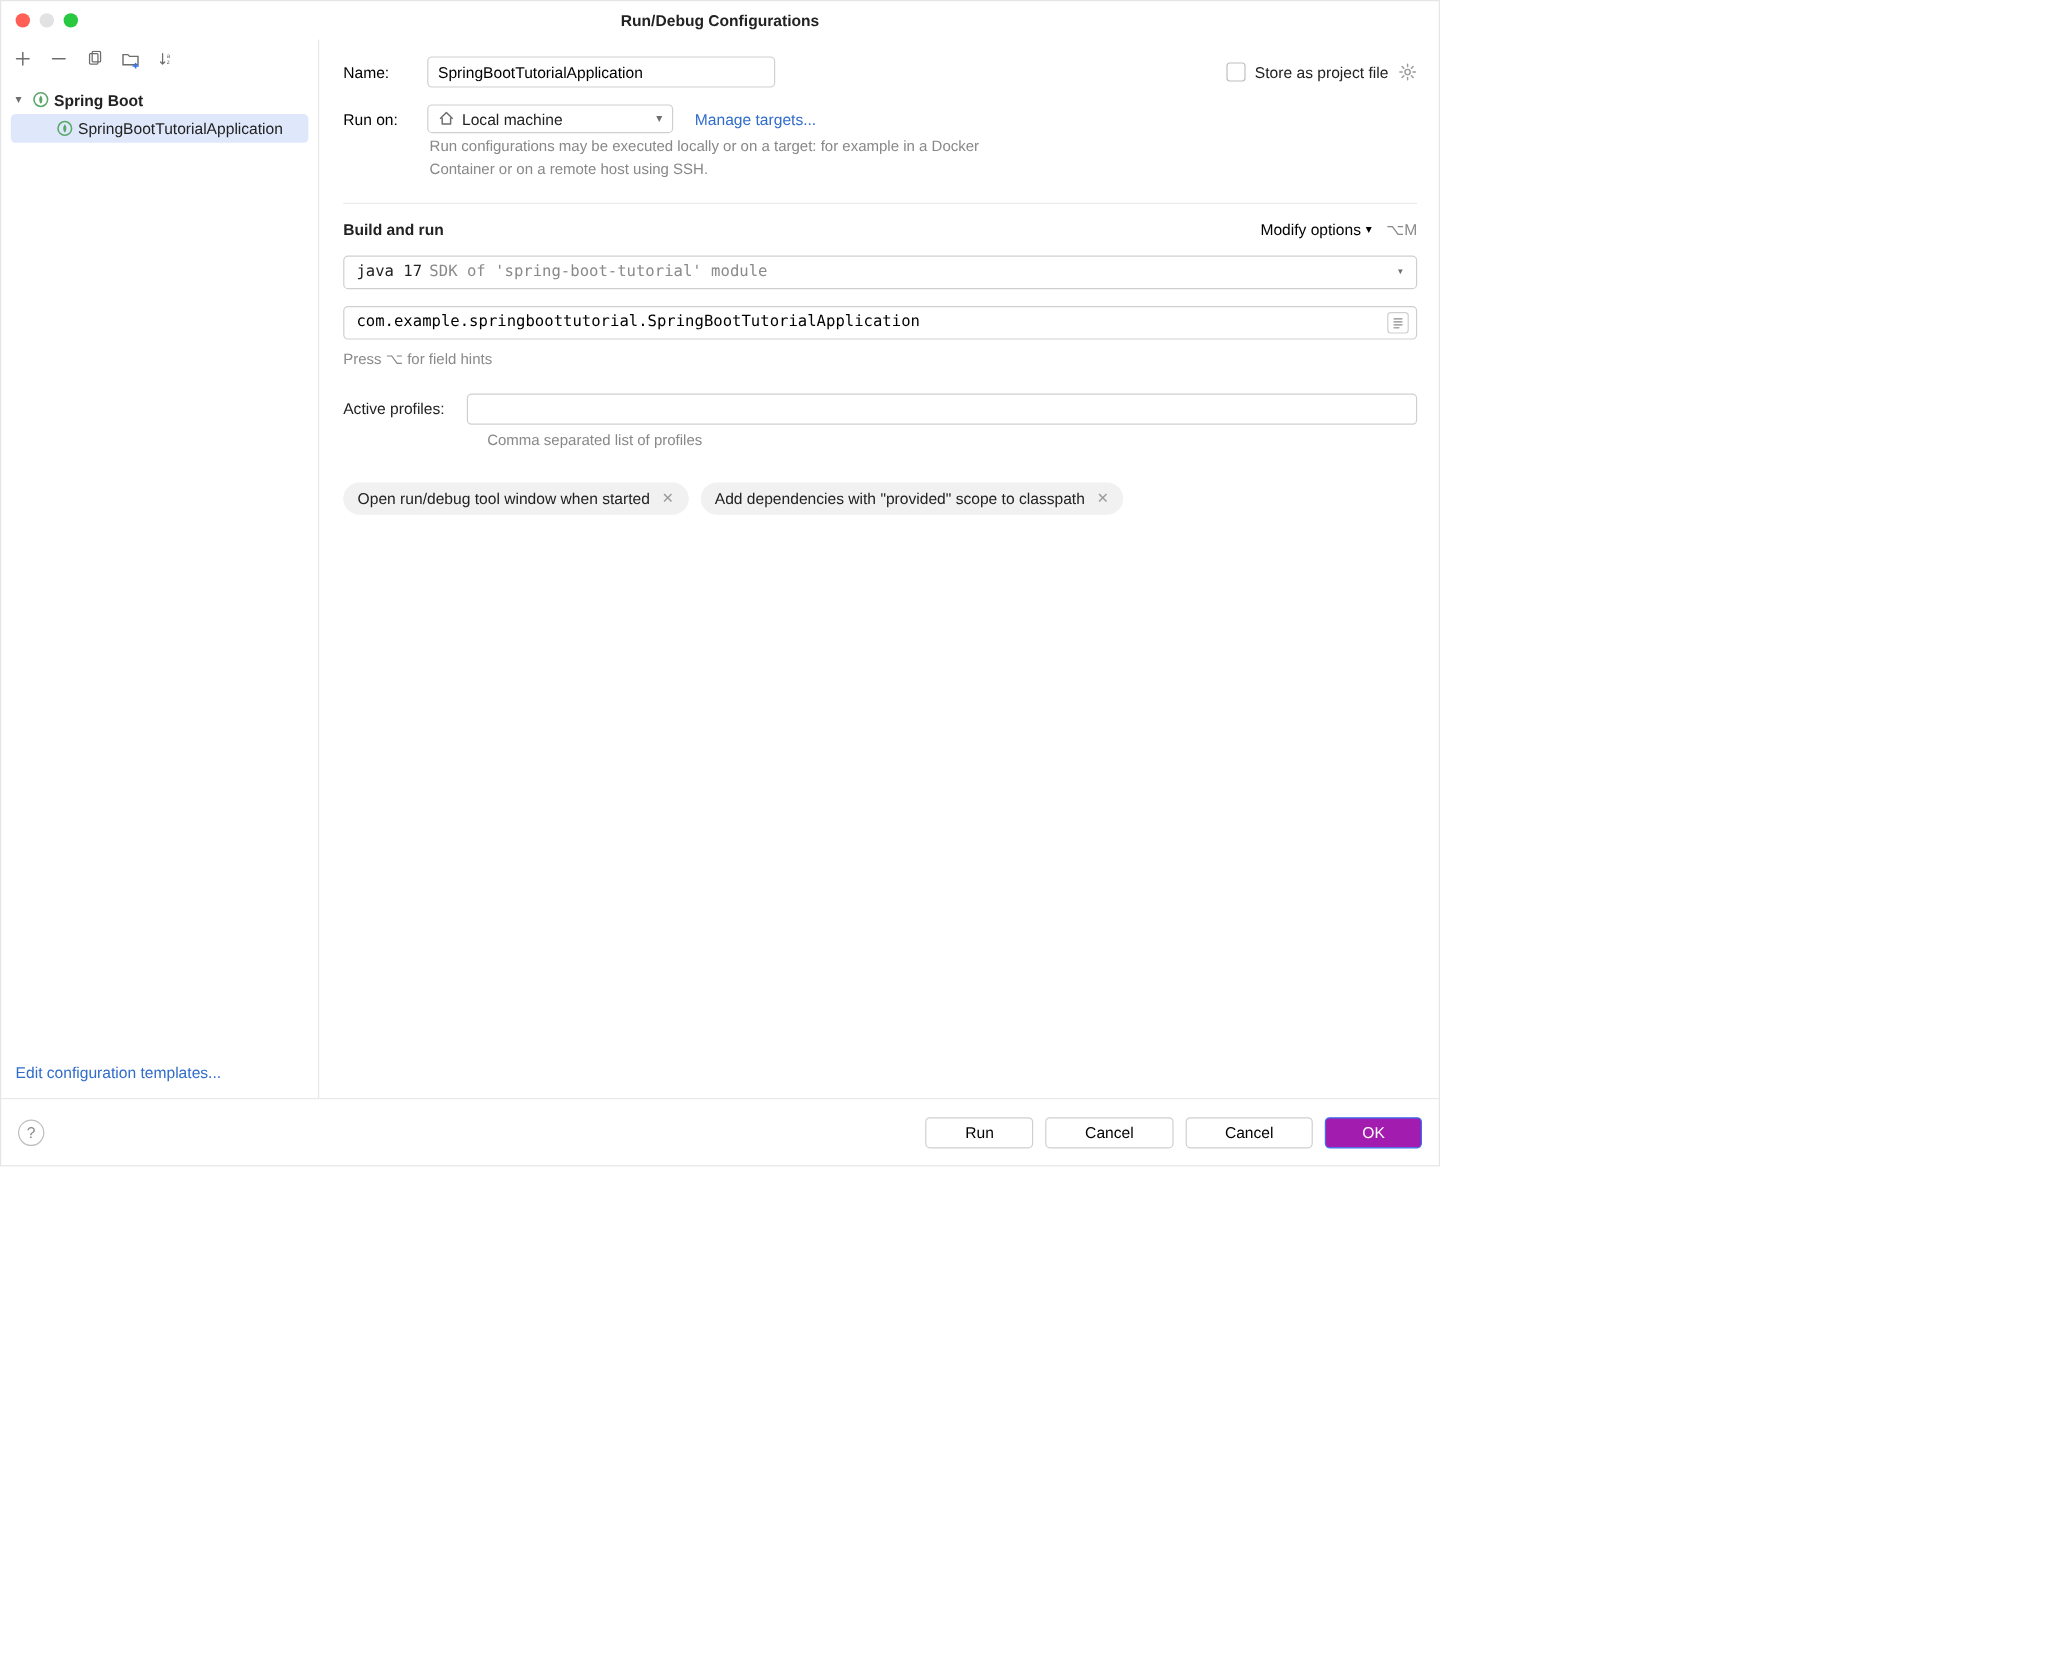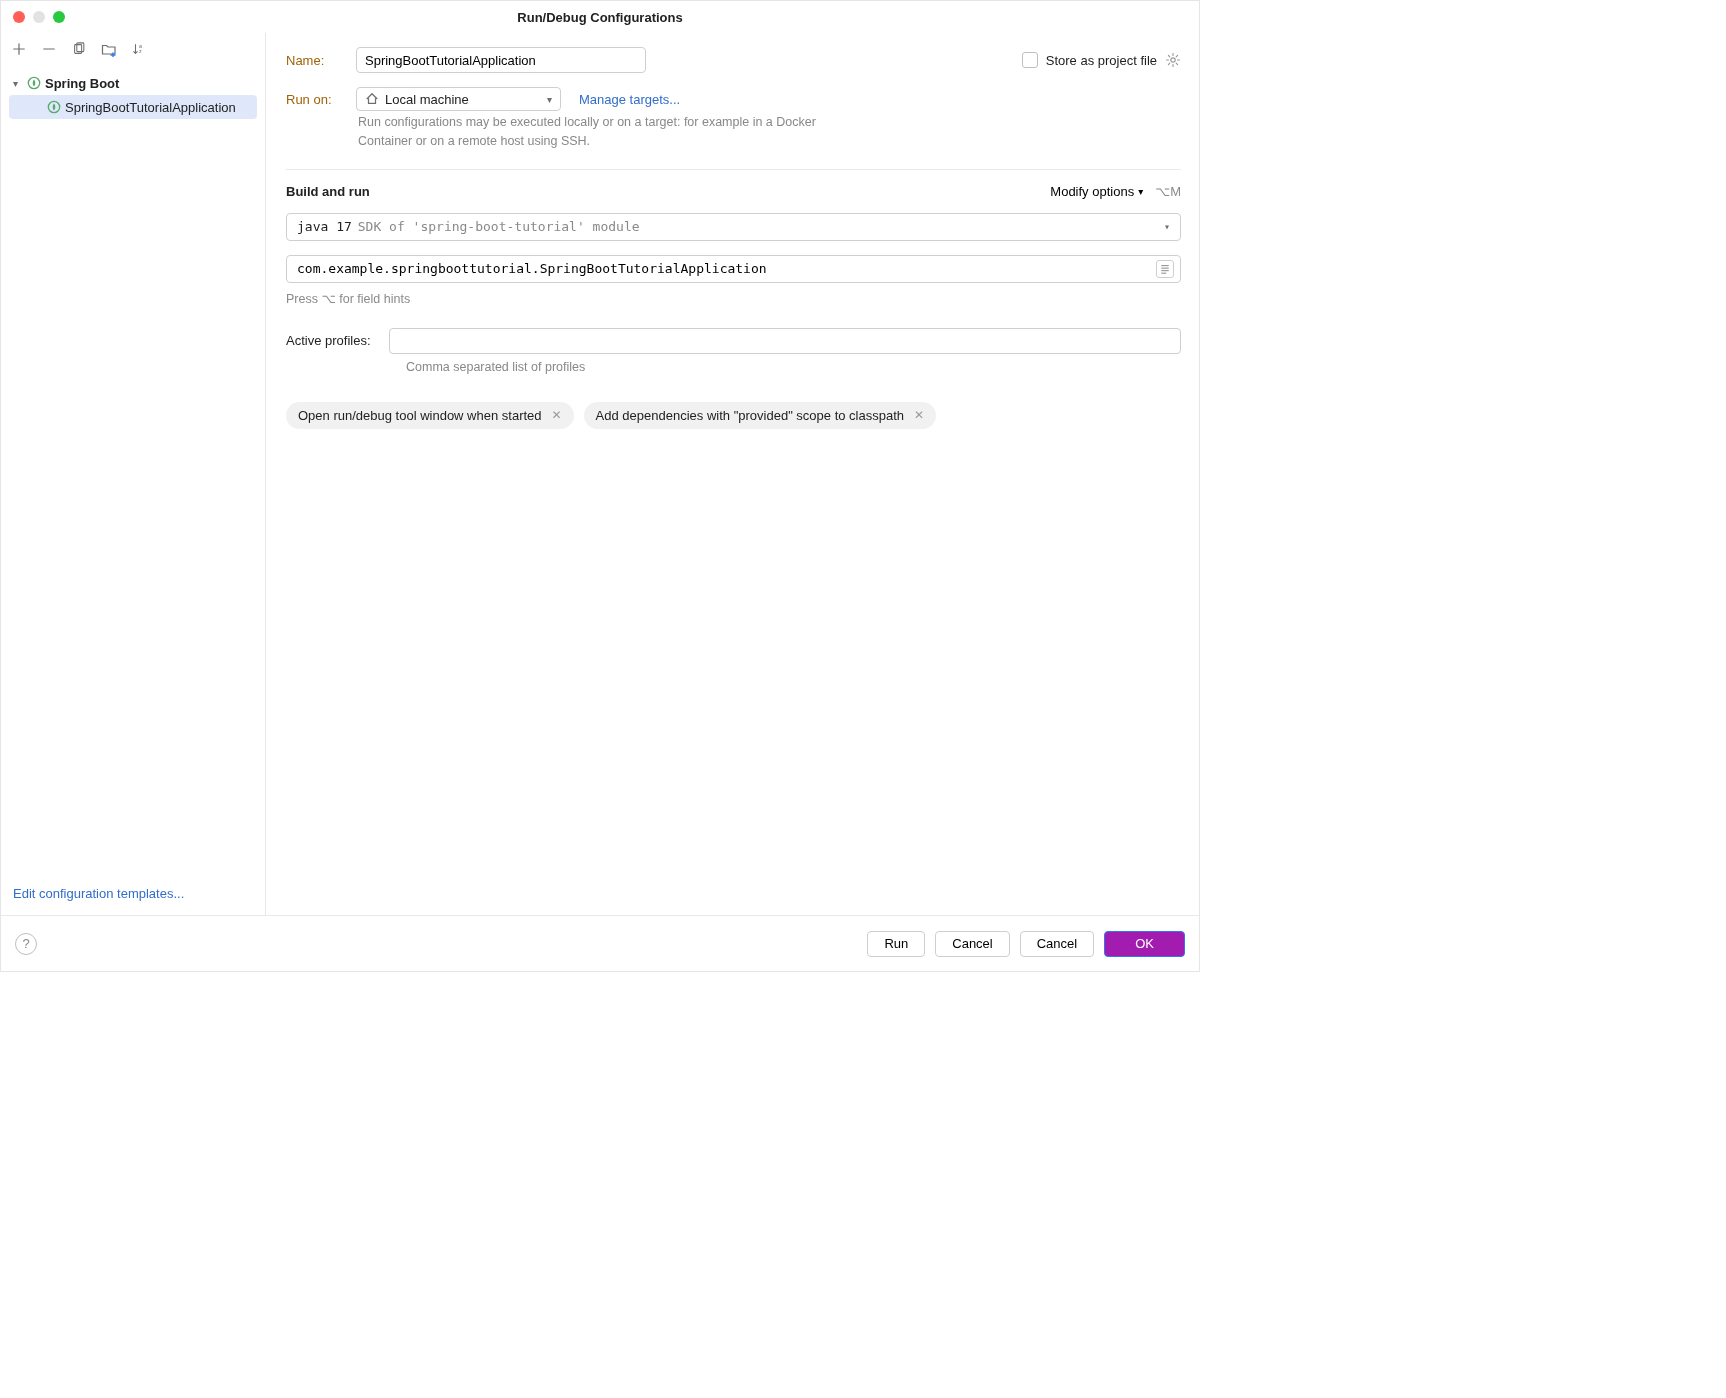--- a/index.html
+++ b/index.html
@@ -30,21 +30,21 @@
   .caret { width: 10px; color: #6e6e6e; font-size: 10px; }
 
   .sb-icon { width: 14px; height: 14px; display: inline-flex; }
   .spring-icon svg { width: 14px; height: 14px; }
   .sidebar-bottom { padding: 10px 12px 14px; }
   .link { color: #316dca; cursor: pointer; font-size: 13px; }
 
   
   .content { flex: 1; padding: 14px 18px 0 20px; overflow: auto; }
   .form-row { display: flex; align-items: center; gap: 18px; margin-bottom: 14px; }
-  .label { font-size: 13px; color: #a16207; min-width: 52px; }
+  .label { font-size: 13px; color: #000000; min-width: 52px; }
   .label.runon { min-width: 52px; }
   .name-input { flex: 0 0 auto; width: 290px; height: 26px; border: 1px solid #cfcfcf; border-radius: 4px; padding: 0 8px; font-size: 13px; }
 
   .store-group { display: flex; align-items: center; gap: 8px; margin-left: auto; }
   .checkbox { width: 16px; height: 16px; border: 1px solid #bfbfbf; border-radius: 3px; background: #fff; }
   .store-text { font-size: 13px; }
   .gear { width: 16px; height: 16px; color: #9a9a9a; display:inline-flex; align-items:center; justify-content:center; }
 
   .combo { width: 205px; height: 24px; border: 1px solid #cfcfcf; border-radius: 4px; display: flex; align-items: center; padding: 0 8px; gap: 6px; }
   .combo-icon { width: 14px; height: 14px; color: #6e6e6e; display:inline-flex; }
@@ -77,21 +77,21 @@
   .profiles-note { font-size: 12.5px; color: #888; margin-left: 120px; margin-top: 6px; margin-bottom: 28px; }
 
   .chips { display: flex; flex-direction: row; gap: 10px; align-items: flex-start; }
   .chip { background: #f1f1f1; border-radius: 16px; padding: 6px 12px; font-size: 13px; display: inline-flex; align-items: center; gap: 10px; }
   .chip-x { color: #9a9a9a; cursor: pointer; font-size: 12px; }
 
   
   .footer { height: 56px; border-top: 1px solid #e8e8e8; display: flex; align-items: center; padding: 0 14px; gap: 10px; }
   .help-btn { width: 22px; height: 22px; border: 1.5px solid #bfbfbf; border-radius: 50%; display: flex; align-items: center; justify-content: center; color: #888; font-size: 13px; }
   .footer-spacer { flex: 1; }
-  .btn { height: 26px; padding: 0 16px; border: 1px solid #cfcfcf; border-radius: 4px; background: #fff; font-size: 13px; cursor: pointer; }
+  .btn { height: 26px; padding: 0 32px; border: 1px solid #cfcfcf; border-radius: 4px; background: #fff; font-size: 13px; cursor: pointer; }
   .btn.primary { background: #a21caf; border-color: #3574f0; color: #fff; padding: 0 30px; }
 </style>
 </head>
 <body>
 
 <div class="titlebar">
   <div class="traffic-lights">
     <div class="dot red"></div>
     <div class="dot gray"></div>
     <div class="dot green"></div>

